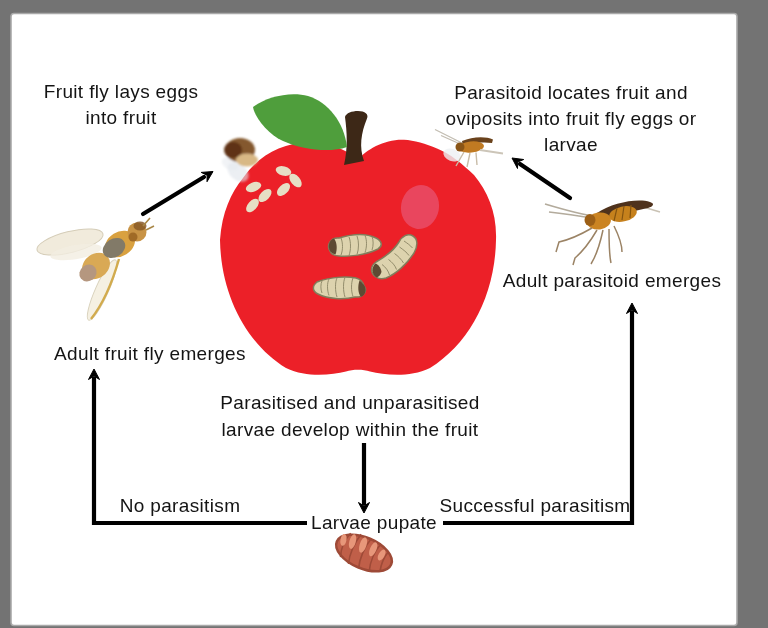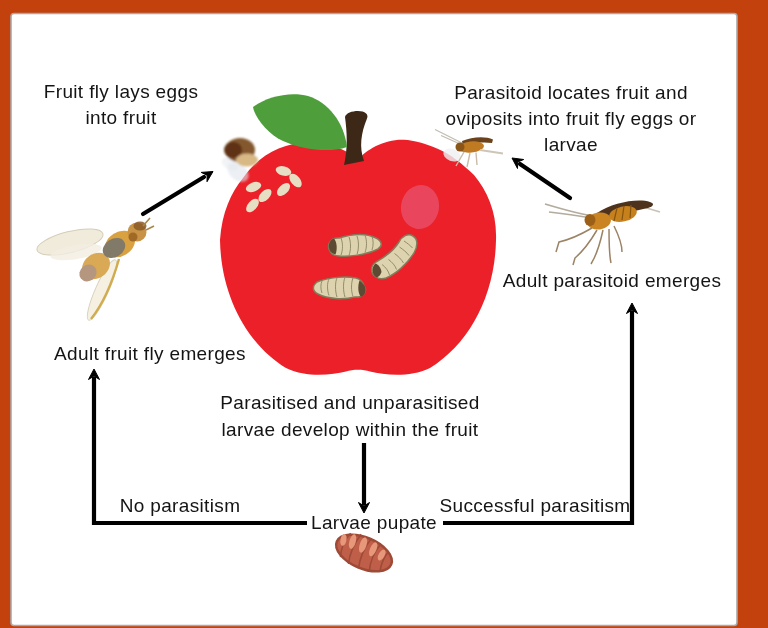--- a/index.html
+++ b/index.html
@@ -1,16 +1,16 @@
 <!DOCTYPE html>
 <html><head>
 <meta charset="utf-8">
 <style>
   html,body{margin:0;padding:0;background:#ffffff;}
-  #stage{position:relative;width:768px;height:628px;background:#c2410c;overflow:hidden;
+  #stage{position:relative;width:768px;height:628px;background:#737373;overflow:hidden;
          font-family:"Liberation Sans", sans-serif;}
   svg{position:absolute;left:0;top:0;}
 </style>
 </head>
 <body>
 <div id="stage">
 <svg width="768" height="628" viewBox="0 0 768 628">
   <defs>
     <filter id="b07" x="-30%" y="-30%" width="160%" height="160%">
           <feGaussianBlur stdDeviation="0.7"></feGaussianBlur>

